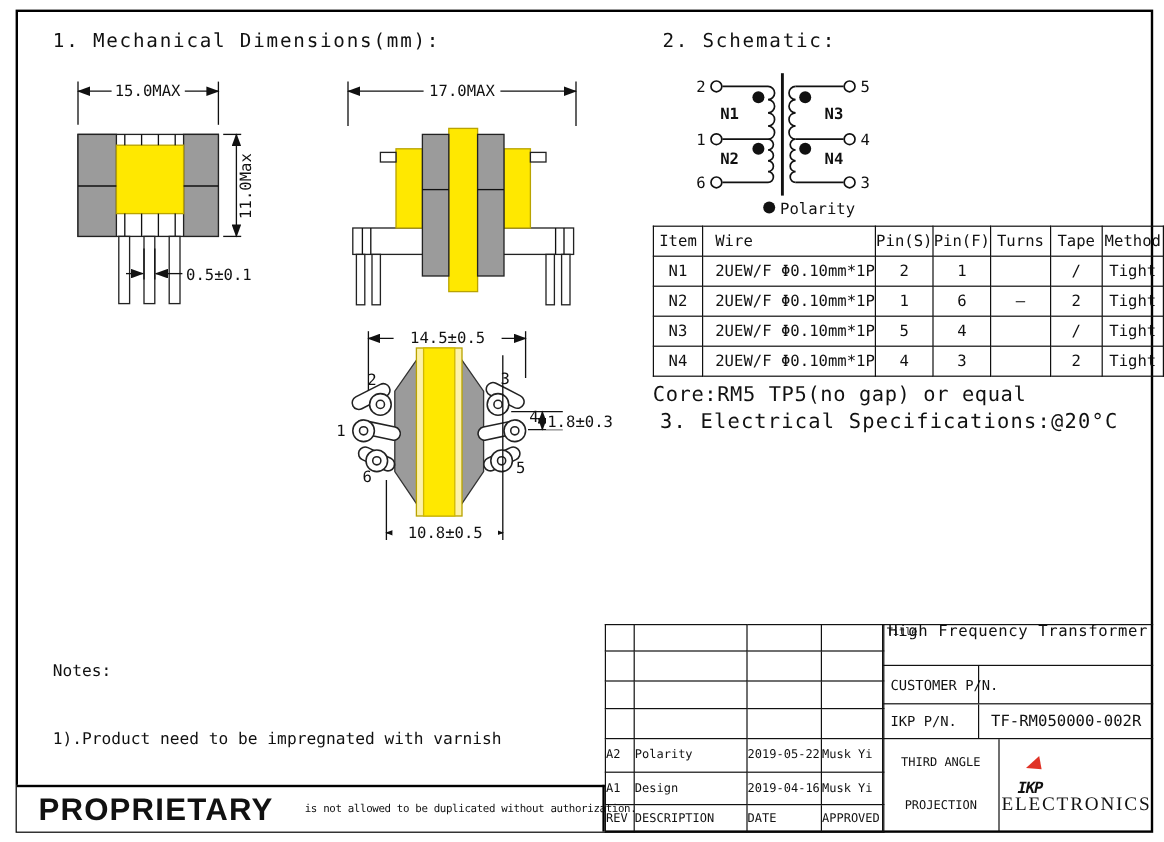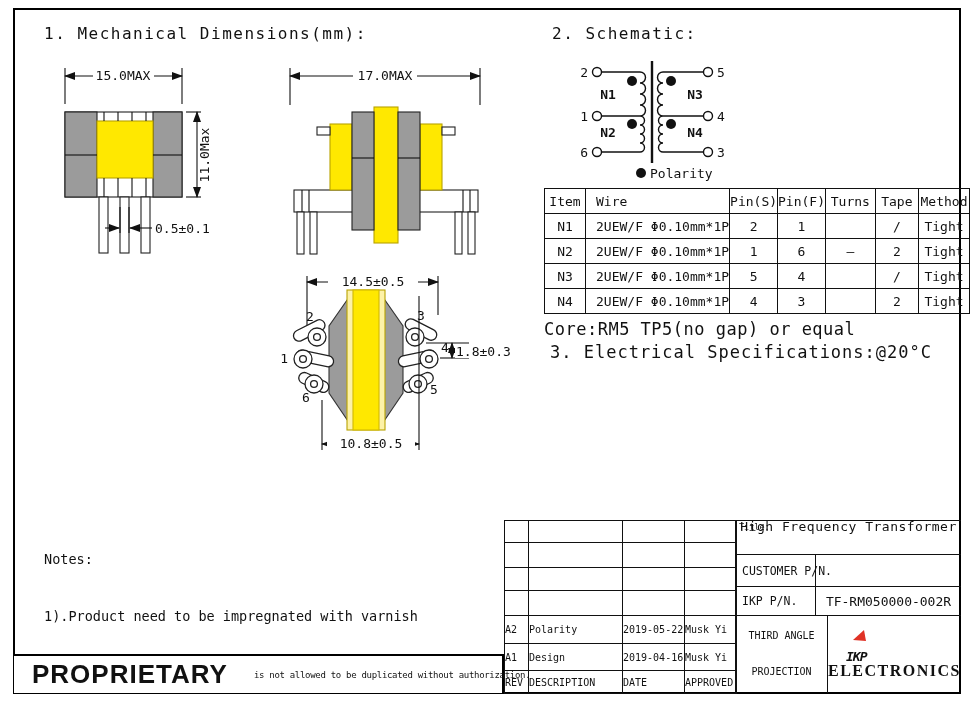--- a/index.html
+++ b/index.html
@@ -35,21 +35,21 @@
   .tb-ikp-row{height:29px;}
   .tb-bottom-row{height:76.5px;border-bottom:none;}
   .tb-lbl{width:80px;border-right:1.5px solid #111;box-sizing:border-box;
       display:flex;align-items:center;padding-left:6px;font-size:11.5px;white-space:nowrap;}
   .tb-val{flex:1;display:flex;align-items:center;justify-content:center;
       font-size:13px;white-space:nowrap;}
   .proj-cell{width:97px;border-right:1.5px solid #111;box-sizing:border-box;
       display:flex;flex-direction:column;align-items:center;justify-content:center;}
   .proj-text{font-size:10px;line-height:12px;text-align:center;white-space:pre;}
   .logo-cell{flex:1;display:flex;flex-direction:column;align-items:center;justify-content:center;}
-  .logo-sub{font-family:"Liberation Serif",serif;font-weight:bold;font-size:16px;
+  .logo-sub{font-family:"Liberation Serif",serif;font-weight:normal;font-size:16px;
       letter-spacing:1.5px;margin-top:-3px;}
   
   .prop{position:absolute;left:14px;top:654px;width:490px;height:39px;
       border-top:2px solid #000;border-right:2px solid #000;box-sizing:border-box;
       display:flex;align-items:center;background:#fff;}
   .prop-title{margin-left:18px;font-family:"Liberation Sans",sans-serif;
       font-weight:bold;font-size:26px;letter-spacing:1px;}
   .prop-text{margin-left:26px;font-size:9px;letter-spacing:-0.3px;line-height:14px;white-space:pre;}
 </style>
 </head>

